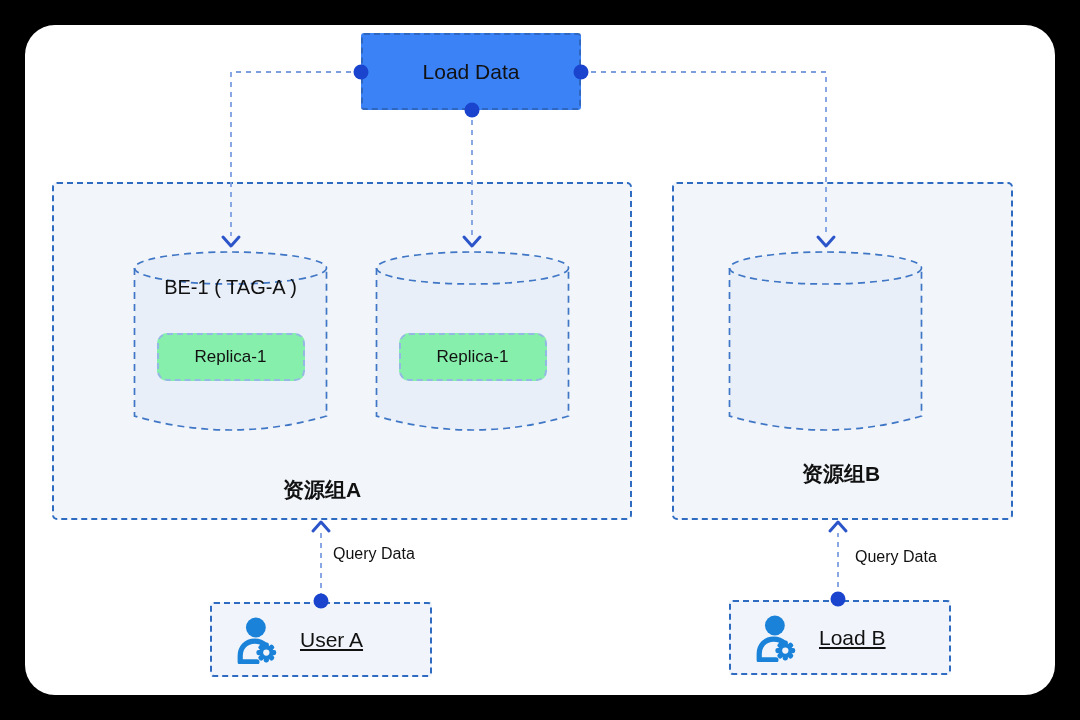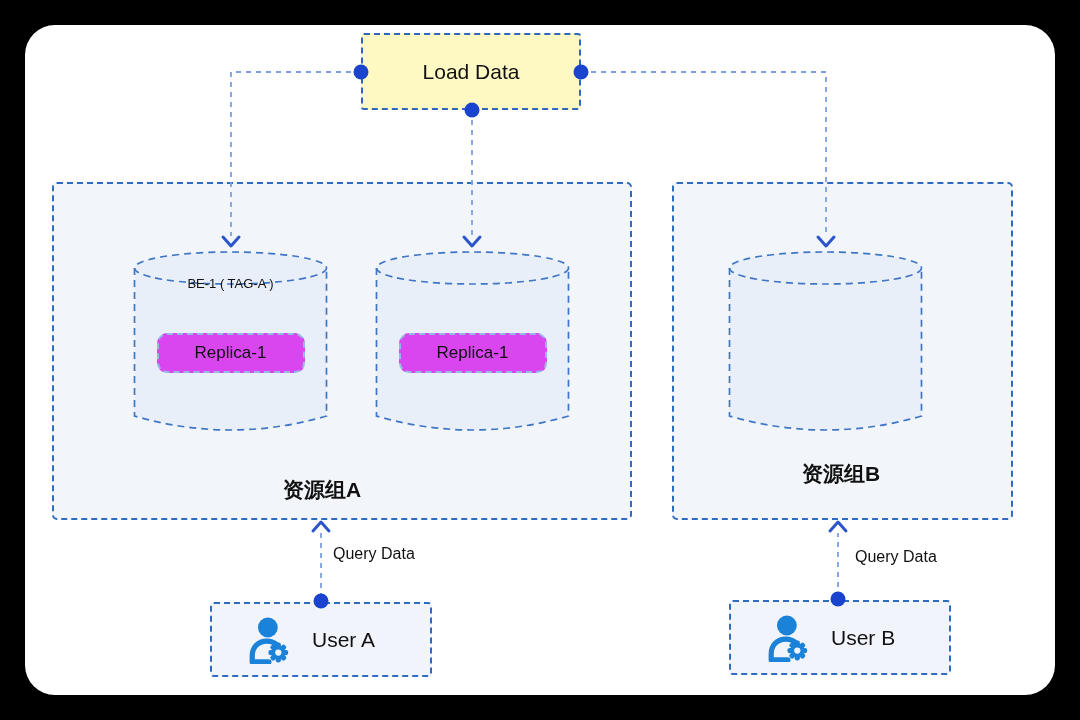--- a/index.html
+++ b/index.html
@@ -1,31 +1,31 @@
 <!DOCTYPE html>
 <html><head>
 <meta charset="utf-8">
 <style>
   html,body{margin:0;padding:0;width:1080px;height:720px;background:#000;overflow:hidden;
     font-family:"Liberation Sans","DejaVu Sans",sans-serif;color:#111;}
   .canvas{position:absolute;left:25px;top:25px;width:1030px;height:670px;background:#ffffff;border-radius:30px;}
   .stage{position:absolute;left:0;top:0;width:1080px;height:720px;}
   .panel{position:absolute;background:#f2f6fb;border:2px dashed #2f6bc1;border-radius:5px;box-sizing:border-box;}
   .panel-label{position:absolute;transform:translateX(-50%);font-size:21px;font-weight:bold;white-space:nowrap;}
-  .load-box{position:absolute;left:361px;top:33px;width:220px;height:77px;background:#fef9c3;
+  .load-box{position:absolute;left:361px;top:33px;width:220px;height:77px;background:#3b82f6;
     border:2px dashed #2f66c0;border-radius:3px;box-sizing:border-box;display:flex;align-items:center;justify-content:center;
     font-size:21px;}
   .cylinder{position:absolute;width:195px;height:190px;}
   .cylinder svg.shape{position:absolute;left:0;top:0;}
-  .node-title{position:absolute;left:0;top:24px;width:100%;text-align:center;font-size:13px;white-space:nowrap;}
-  .replica{position:absolute;left:50%;top:83px;transform:translateX(-50%);width:148px;height:40px;
-    background:#d946ef;border:2px dashed #94b9e2;border-radius:10px;box-sizing:border-box;
+  .node-title{position:absolute;left:0;top:24px;width:100%;text-align:center;font-size:20px;white-space:nowrap;}
+  .replica{position:absolute;left:50%;top:83px;transform:translateX(-50%);width:148px;height:48px;
+    background:#86efac;border:2px dashed #94b9e2;border-radius:10px;box-sizing:border-box;
     display:flex;align-items:center;justify-content:center;font-size:17px;white-space:nowrap;}
   .user-box{position:absolute;width:222px;height:75px;background:#f1f5fb;border:2px dashed #2f6bc1;border-radius:4px;
-    box-sizing:border-box;display:flex;align-items:center;gap:18px;padding-left:36px;}
+    box-sizing:border-box;display:flex;align-items:center;gap:18px;padding-left:24px;text-decoration:underline;}
   .user-label{font-size:21px;}
   .query-label{position:absolute;font-size:16px;white-space:nowrap;}
   .connector-layer{position:absolute;left:0;top:0;pointer-events:none;}
 </style>
 </head>
 <body>
 
 <div class="canvas"></div>
 <div class="stage">
 
@@ -95,21 +95,21 @@
       <path d="M28,28 C25,25 22,24 18,24 C9,24 4,31 4,38 L4,44 L20,44" fill="none" stroke="#1b82d9" stroke-width="5" stroke-linecap="round" stroke-linejoin="round"></path>
       <g fill="#1b82d9">
         <rect x="26.5" y="25.5" width="5" height="19" rx="2"></rect>
         <rect x="26.5" y="25.5" width="5" height="19" rx="2" transform="rotate(45 29 35)"></rect>
         <rect x="26.5" y="25.5" width="5" height="19" rx="2" transform="rotate(90 29 35)"></rect>
         <rect x="26.5" y="25.5" width="5" height="19" rx="2" transform="rotate(135 29 35)"></rect>
         <circle cx="29" cy="35" r="6.5"></circle>
       </g>
       <circle cx="29" cy="35" r="3" fill="#f1f5fb"></circle>
     </svg>
-    <span class="user-label">User B</span>
+    <span class="user-label">Load B</span>
   </div>
 
   <svg class="connector-layer" width="1080" height="720" viewBox="0 0 1080 720">
 
     <path d="M361,72 H231 V236" fill="none" stroke="#7d9fe0" stroke-width="1.8" stroke-dasharray="5 5"></path>
     <path d="M223,237 L231,246 L239,237" fill="none" stroke="#2b55c8" stroke-width="3" stroke-linecap="round" stroke-linejoin="round"></path>
 
     <path d="M472,110 V236" fill="none" stroke="#7d9fe0" stroke-width="1.8" stroke-dasharray="5 5"></path>
     <path d="M464,237 L472,246 L480,237" fill="none" stroke="#2b55c8" stroke-width="3" stroke-linecap="round" stroke-linejoin="round"></path>
 

